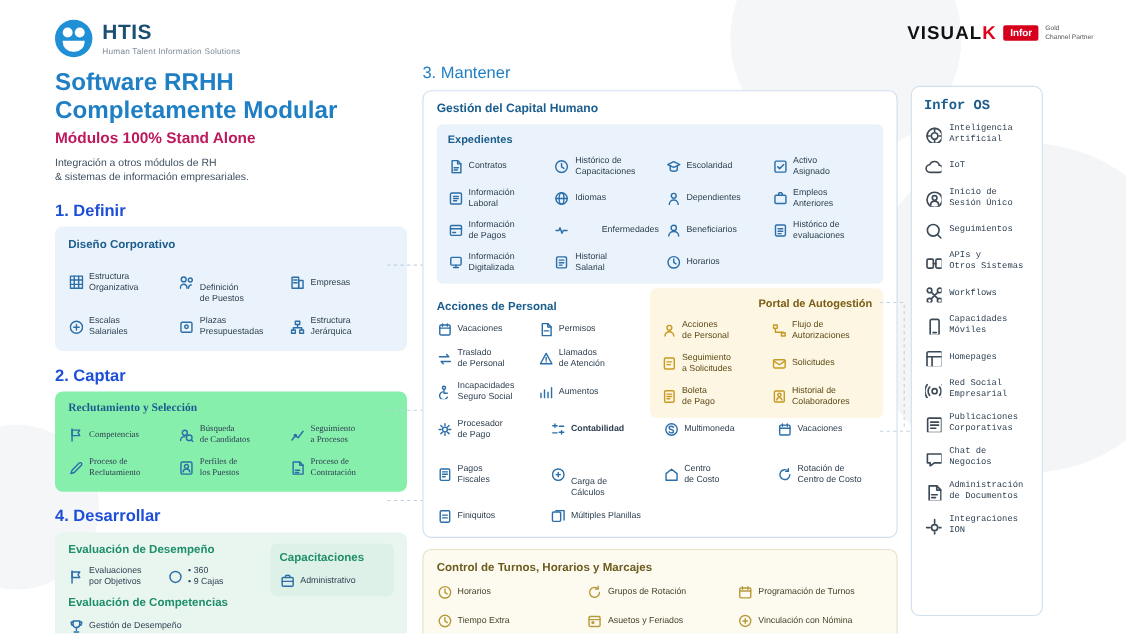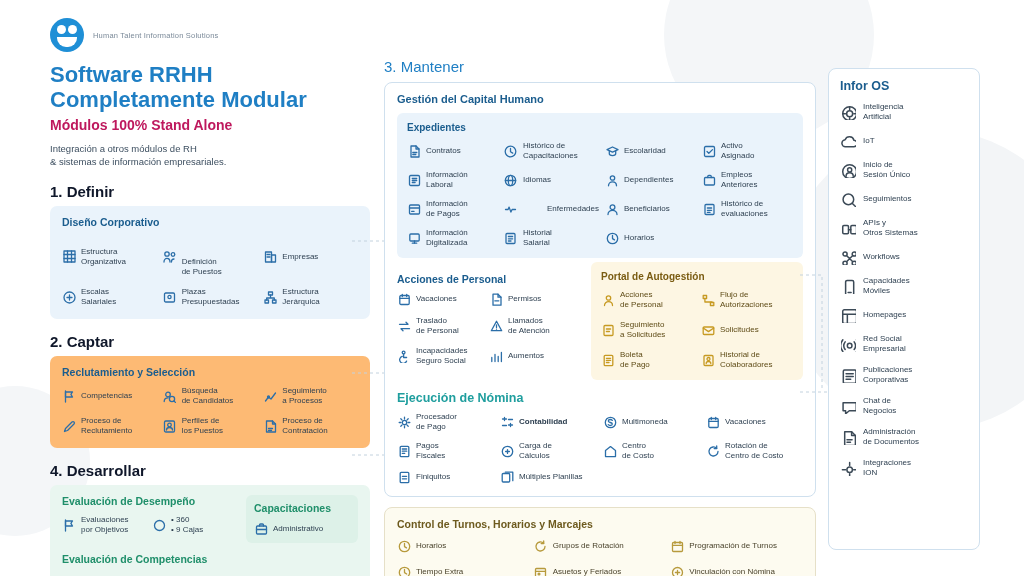--- a/index.html
+++ b/index.html
@@ -49,24 +49,24 @@
   .partner-txt { font-size:6px; color:#555; line-height:1.35; }
 
   
   .left-col { position:absolute; left:50px; top:62px; width:320px; }
   .title-main {
     font-size:22px; font-weight:bold; color:#1f7fc4; line-height:1.15;
   }
   .title-sub { font-size:14px; font-weight:bold; color:#be185d; margin-top:4px; }
   .title-desc { font-size:9.5px; color:#3d4f60; margin-top:9px; line-height:1.45; }
 
-  .step-head { font-size:15px; font-weight:bold; color:#0f172a; margin:14px 0 6px 0;}
+  .step-head { font-size:15px; font-weight:bold; color:#1d4ed8; margin:14px 0 6px 0;}
   .panel { border-radius:7px; padding:10px 12px 12px 12px; }
   .panel-blue { background:#eaf3fb; }
-  .panel-blue2 { background:#fdba74; }
+  .panel-blue2 { background:#86efac;font-family:Liberation Serif, serif; }
   .panel-green { background:#e9f6f0; }
   .panel-title { font-size:10.5px; font-weight:bold; color:#1b5d8e; margin-bottom:8px;}
   .panel-title-green { font-size:10.5px; font-weight:bold; color:#1f8f6a; margin-bottom:8px;}
 
   .grid3 { display:grid; grid-template-columns:1fr 1fr 1fr; gap:10px 6px; }
   .grid2 { display:grid; grid-template-columns:1fr 1fr; gap:10px 8px; }
   .item { display:flex; align-items:center; gap:5px; }
   .item .ico { flex:0 0 auto; width:14px;height:14px; color:#2b6ea8; display:flex; align-items:center; justify-content:center;}
   .item .ico svg { width:13px; height:13px; }
   .item .lbl { font-size:8px; color:#2d3f50; line-height:1.25; }
@@ -82,31 +82,31 @@
   .sub-panel { background:#eaf3fb; border-radius:6px; padding:9px 10px 10px 10px; }
   .sub-title { font-size:10px; font-weight:bold; color:#1b5d8e; margin-bottom:8px;}
   .grid4 { display:grid; grid-template-columns:1fr 1fr 1fr 1fr; gap:9px 6px; }
   .section-head { font-size:10.5px; font-weight:bold; color:#1b5d8e; margin:11px 0 7px 0;}
   .section-head-teal { font-size:12.5px; font-weight:bold; color:#1f9e9e; margin:11px 0 7px 0;}
   .two-col { display:flex; gap:18px; }
   .acciones { flex:1 1 auto; }
   .portal {
     flex:0 0 212px; background:#fdf6e3; border-radius:6px; padding:9px 10px 10px 10px;
   }
-  .portal-title { font-size:10px; font-weight:bold; color:#7a5c12; margin-bottom:8px;}
+  .portal-title { font-size:10px; font-weight:bold; color:#7a5c12; margin-bottom:8px;text-align:right;}
   .portal .item .ico { color:#c79a22; }
   .portal .item .lbl { color:#5e4b16; }
 
   .card2 { border:1px solid #e6e0c8; border-radius:8px; background:#fdfbf0; padding:10px 12px 12px 12px; margin-top:10px;}
   .card2-title { font-size:10.5px; font-weight:bold; color:#6d5a1e; margin-bottom:9px;}
   .card2 .item .ico { color:#b79a3c; }
   .card2 .item .lbl { color:#4a432c; }
 
   
-  .right-col { position:absolute; left:828px; top:68px; width:152px; }
+  .right-col { position:absolute; left:828px; top:78px; width:120px;font-family:Liberation Mono, monospace; }
   .right-card { border:1px solid #cfe0ee; border-radius:8px; background:#fff; padding:10px 11px 12px 11px; height:482px;}
   .right-title { font-size:12.5px; font-weight:bold; color:#1b5d8e; margin-bottom:9px;}
   .right-list .item { margin-bottom:11px; gap:7px; align-items:center;}
   .right-list .item .ico { width:16px;height:16px; color:#3c4a57;}
   .right-list .item .ico svg { width:15px;height:15px;}
   .right-list .item .lbl { font-size:8px; color:#2d3f50; }
 
   
   .conn { position:absolute; z-index:2; }
 </style>
@@ -117,24 +117,33 @@
 <div class="bg-circle bg-c2"></div>
 <div class="bg-circle bg-c3"></div>
 
 <div class="page">
 
   <div class="logo-wrap">
     <div class="logo-mark">
         <div class="logo-base"></div>
       </div>
     <div>
+      <div class="logo-text-main">HTIS</div>
       <div class="logo-text-sub">Human Talent Information Solutions</div>
     </div>
   </div>
 
+  <div class="brand-right">
+    <div class="visualk"><span>VISUAL</span><span class="k">K</span></div>
+    <div class="infor-badge">Infor</div>
+    <div class="partner-txt">
+      <div>Gold</div>
+      <div>Channel Partner</div>
+    </div>
+  </div>
 
   <div class="left-col">
     <div class="title-main">
       <div>Software RRHH</div>
       <div>Completamente Modular</div>
     </div>
     <div class="title-sub">Módulos 100%  Stand Alone</div>
     <div class="title-desc" style="white-space:pre-line">Integración a otros módulos de RH
 &amp; sistemas de información empresariales.</div>
 
@@ -318,21 +327,33 @@
                     <rect x="1.5" y="3" width="10" height="8" rx="1" stroke="currentColor" fill="none" stroke-width="1.3" stroke-linecap="round" stroke-linejoin="round"></rect>
                     <path d="M4.5 3V2a1 1 0 011-1h2a1 1 0 011 1v1" stroke="currentColor" fill="none" stroke-width="1.3" stroke-linecap="round" stroke-linejoin="round"></path>
                     <line x1="1.5" y1="6.5" x2="11.5" y2="6.5" stroke="currentColor" fill="none" stroke-width="1.3" stroke-linecap="round" stroke-linejoin="round"></line>
                   </svg>
                 </span>
                 <span class="lbl" style="white-space: pre-line;">Administrativo</span>
               </div>
             </div>
         </div>
       </div>
-      <div class="panel-title-green" style="margin-top:10px;">Evaluación de Competencias</div>
+      <div class="panel-title-green" style="">Evaluación de Competencias</div>
+      <div id="comp-items">
+          <div class="item">
+            <span class="ico">
+              <svg viewBox="0 0 13 13">
+                <path d="M3.5 1.5h6v3a3 3 0 01-6 0z" stroke="currentColor" fill="none" stroke-width="1.3" stroke-linecap="round" stroke-linejoin="round"></path>
+                <path d="M3.5 2.5H1.8v1a2 2 0 002 2M9.5 2.5h1.7v1a2 2 0 01-2 2" stroke="currentColor" fill="none" stroke-width="1.3" stroke-linecap="round" stroke-linejoin="round"></path>
+                <path d="M6.5 7.5v2.5M4.5 11.5h4" stroke="currentColor" fill="none" stroke-width="1.3" stroke-linecap="round" stroke-linejoin="round"></path>
+              </svg>
+            </span>
+            <span class="lbl" style="white-space: pre-line;">Gestión de Desempeño</span>
+          </div>
+        </div>
     </div>
   </div>
 
   <div class="mid-col">
     <div class="mid-head">3. Mantener</div>
     <div class="card">
       <div class="card-title">Gestión del Capital Humano</div>
 
       <div class="sub-panel">
         <div class="sub-title">Expedientes</div>
@@ -609,21 +630,20 @@
                     <path d="M4.2 9.6c0-1.3 1-2.1 2.3-2.1s2.3.8 2.3 2.1" stroke="currentColor" fill="none" stroke-width="1.3" stroke-linecap="round" stroke-linejoin="round"></path>
                   </svg>
                 </span>
                 <span class="lbl" style="white-space: pre-line;">Historial de
 Colaboradores</span>
               </div>
             </div>
         </div>
       </div>
 
-      <div class="section-head-teal">Ejecución de Nómina</div>
       <div class="grid4" id="nom-items">
           <div class="item">
             <span class="ico">
               <svg viewBox="0 0 13 13">
                 <circle cx="6.5" cy="6.5" r="2.2" stroke="currentColor" fill="none" stroke-width="1.3" stroke-linecap="round" stroke-linejoin="round"></circle>
                 <path d="M6.5 1.2v1.8M6.5 10v1.8M1.2 6.5H3M10 6.5h1.8M2.8 2.8l1.3 1.3M8.9 8.9l1.3 1.3M10.2 2.8L8.9 4.1M4.1 8.9l-1.3 1.3" stroke="currentColor" fill="none" stroke-width="1.3" stroke-linecap="round" stroke-linejoin="round"></path>
               </svg>
             </span>
             <span class="lbl" style="white-space: pre-line;">Procesador
 de Pago</span>
@@ -664,21 +684,21 @@
             <span class="lbl" style="white-space: pre-line;">Pagos
 Fiscales</span>
           </div>
           <div class="item">
             <span class="ico">
               <svg viewBox="0 0 13 13">
                 <circle cx="6.5" cy="6.5" r="5.2" stroke="currentColor" fill="none" stroke-width="1.3" stroke-linecap="round" stroke-linejoin="round"></circle>
                 <path d="M4.6 6.5h3.8M6.5 4.6v3.8" stroke="currentColor" fill="none" stroke-width="1.3" stroke-linecap="round" stroke-linejoin="round"></path>
               </svg>
             </span>
-            <span class="lbl" style="white-space: pre-line;">Carga de
+            <span class="lbl" style="white-space: pre-line; margin-top: 24px;">Carga de
 Cálculos</span>
           </div>
           <div class="item">
             <span class="ico">
               <svg viewBox="0 0 13 13">
                 <path d="M1.5 5.6L6.5 1.6l5 4v6h-10z" stroke="currentColor" fill="none" stroke-width="1.3" stroke-linecap="round" stroke-linejoin="round"></path>
               </svg>
             </span>
             <span class="lbl" style="white-space: pre-line;">Centro
 de Costo</span>

